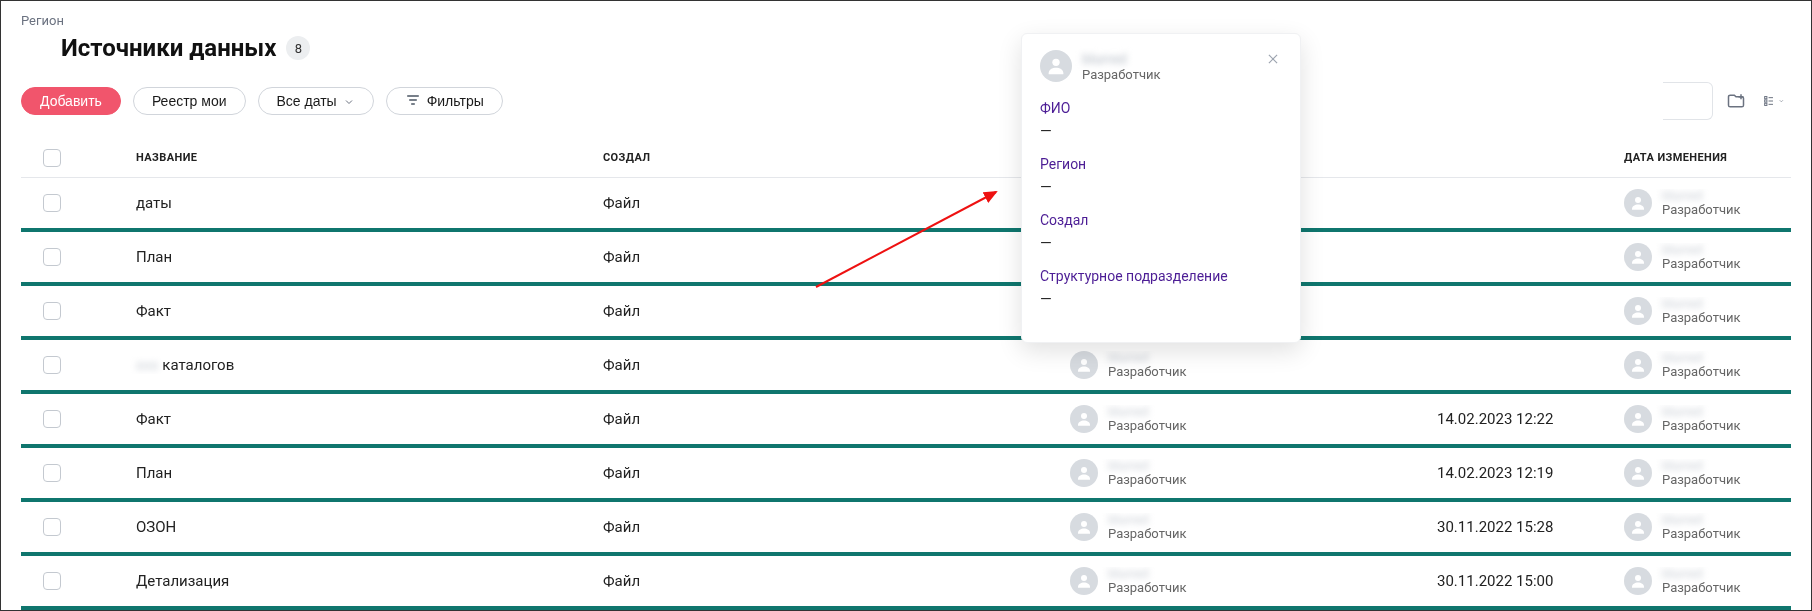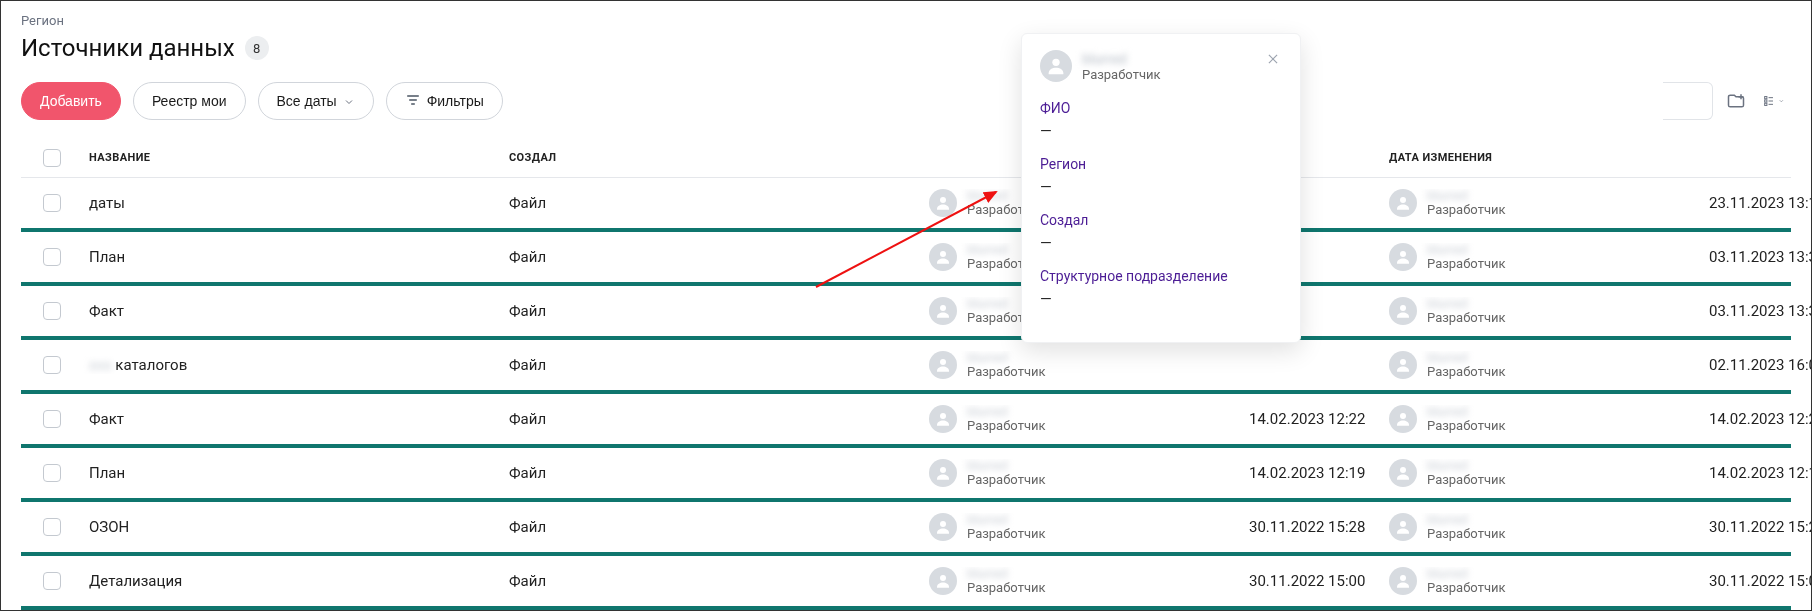--- a/index.html
+++ b/index.html
@@ -12,32 +12,32 @@
       height: 611px;
       overflow: hidden;
       border: 1px solid #333;
       position: relative;
     }
     .page {
       padding: 12px 20px 0 20px;
     }
     .breadcrumb { color: #6b7280; font-size: 13px; margin-bottom: 6px; }
     .title-row { display: flex; align-items: center; gap: 10px; margin-bottom: 20px; }
-    .title { font-size: 24px; font-weight: 400; color: #111; }
+    .title { font-size: 24px; font-weight: 700; color: #111; margin-left: 40px; }
     .count-badge {
       display: inline-flex; align-items: center; justify-content: center;
       min-width: 24px; height: 24px; padding: 0 6px;
       border-radius: 12px; background: #eceef0;
       font-size: 13px; color: #333;
     }
 
     .toolbar { display: flex; align-items: center; gap: 12px; margin-bottom: 18px; }
     .btn {
       display: inline-flex; align-items: center; justify-content: center;
-      gap: 6px; height: 38px; padding: 0 18px;
+      gap: 6px; height: 28px; padding: 0 18px;
       border-radius: 22px; border: 1px solid #d1d5db;
       background: #fff; color: #1a1a1a;
       font-size: 14px; cursor: pointer;
     }
     .btn.primary {
       background: #f1556c; border-color: #f1556c; color: #fff;
     }
     .chevron-down {
       width: 12px; height: 12px; display: inline-block;
     }
@@ -51,20 +51,21 @@
       cursor: pointer; color: #6b7280;
     }
 
     
     .tbl { width: 100%; }
     .thead, .trow {
       display: grid;
       grid-template-columns: 50px 420px 420px 320px 140px 320px 140px auto;
       align-items: center;
       padding: 0 0 0 10px;
+      gap: 47px;
     }
     .thead {
       height: 40px;
       border-bottom: 1px solid #e5e7eb;
       font-size: 11px; text-transform: uppercase;
       letter-spacing: 0.4px; color: #222; font-weight: 700;
     }
     .trow {
       height: 54px;
       border-bottom: 4px solid #0f766e;

